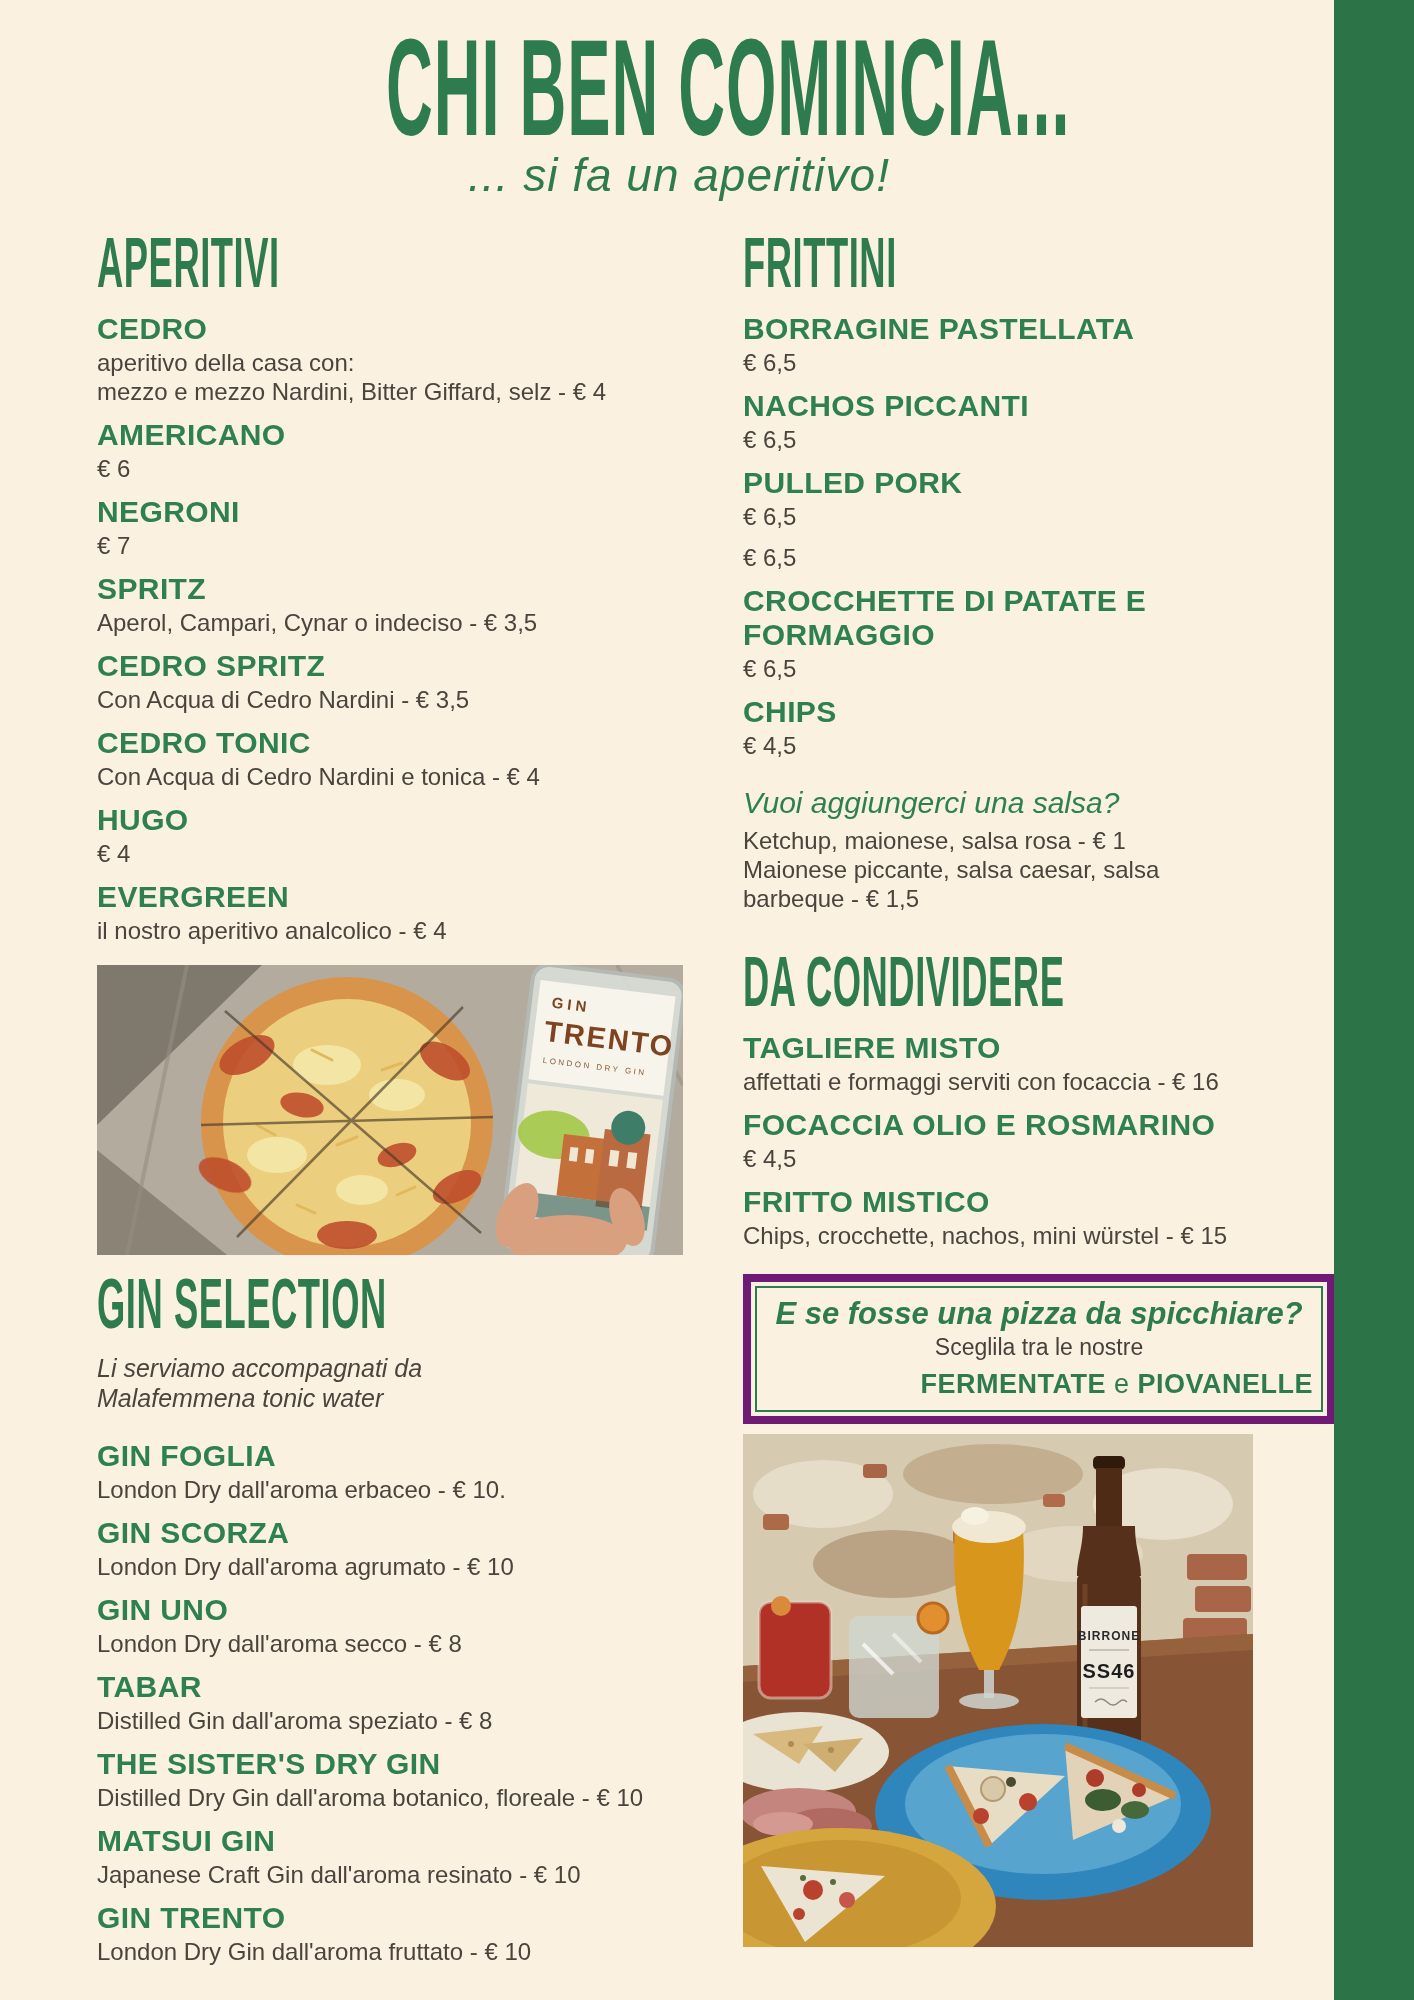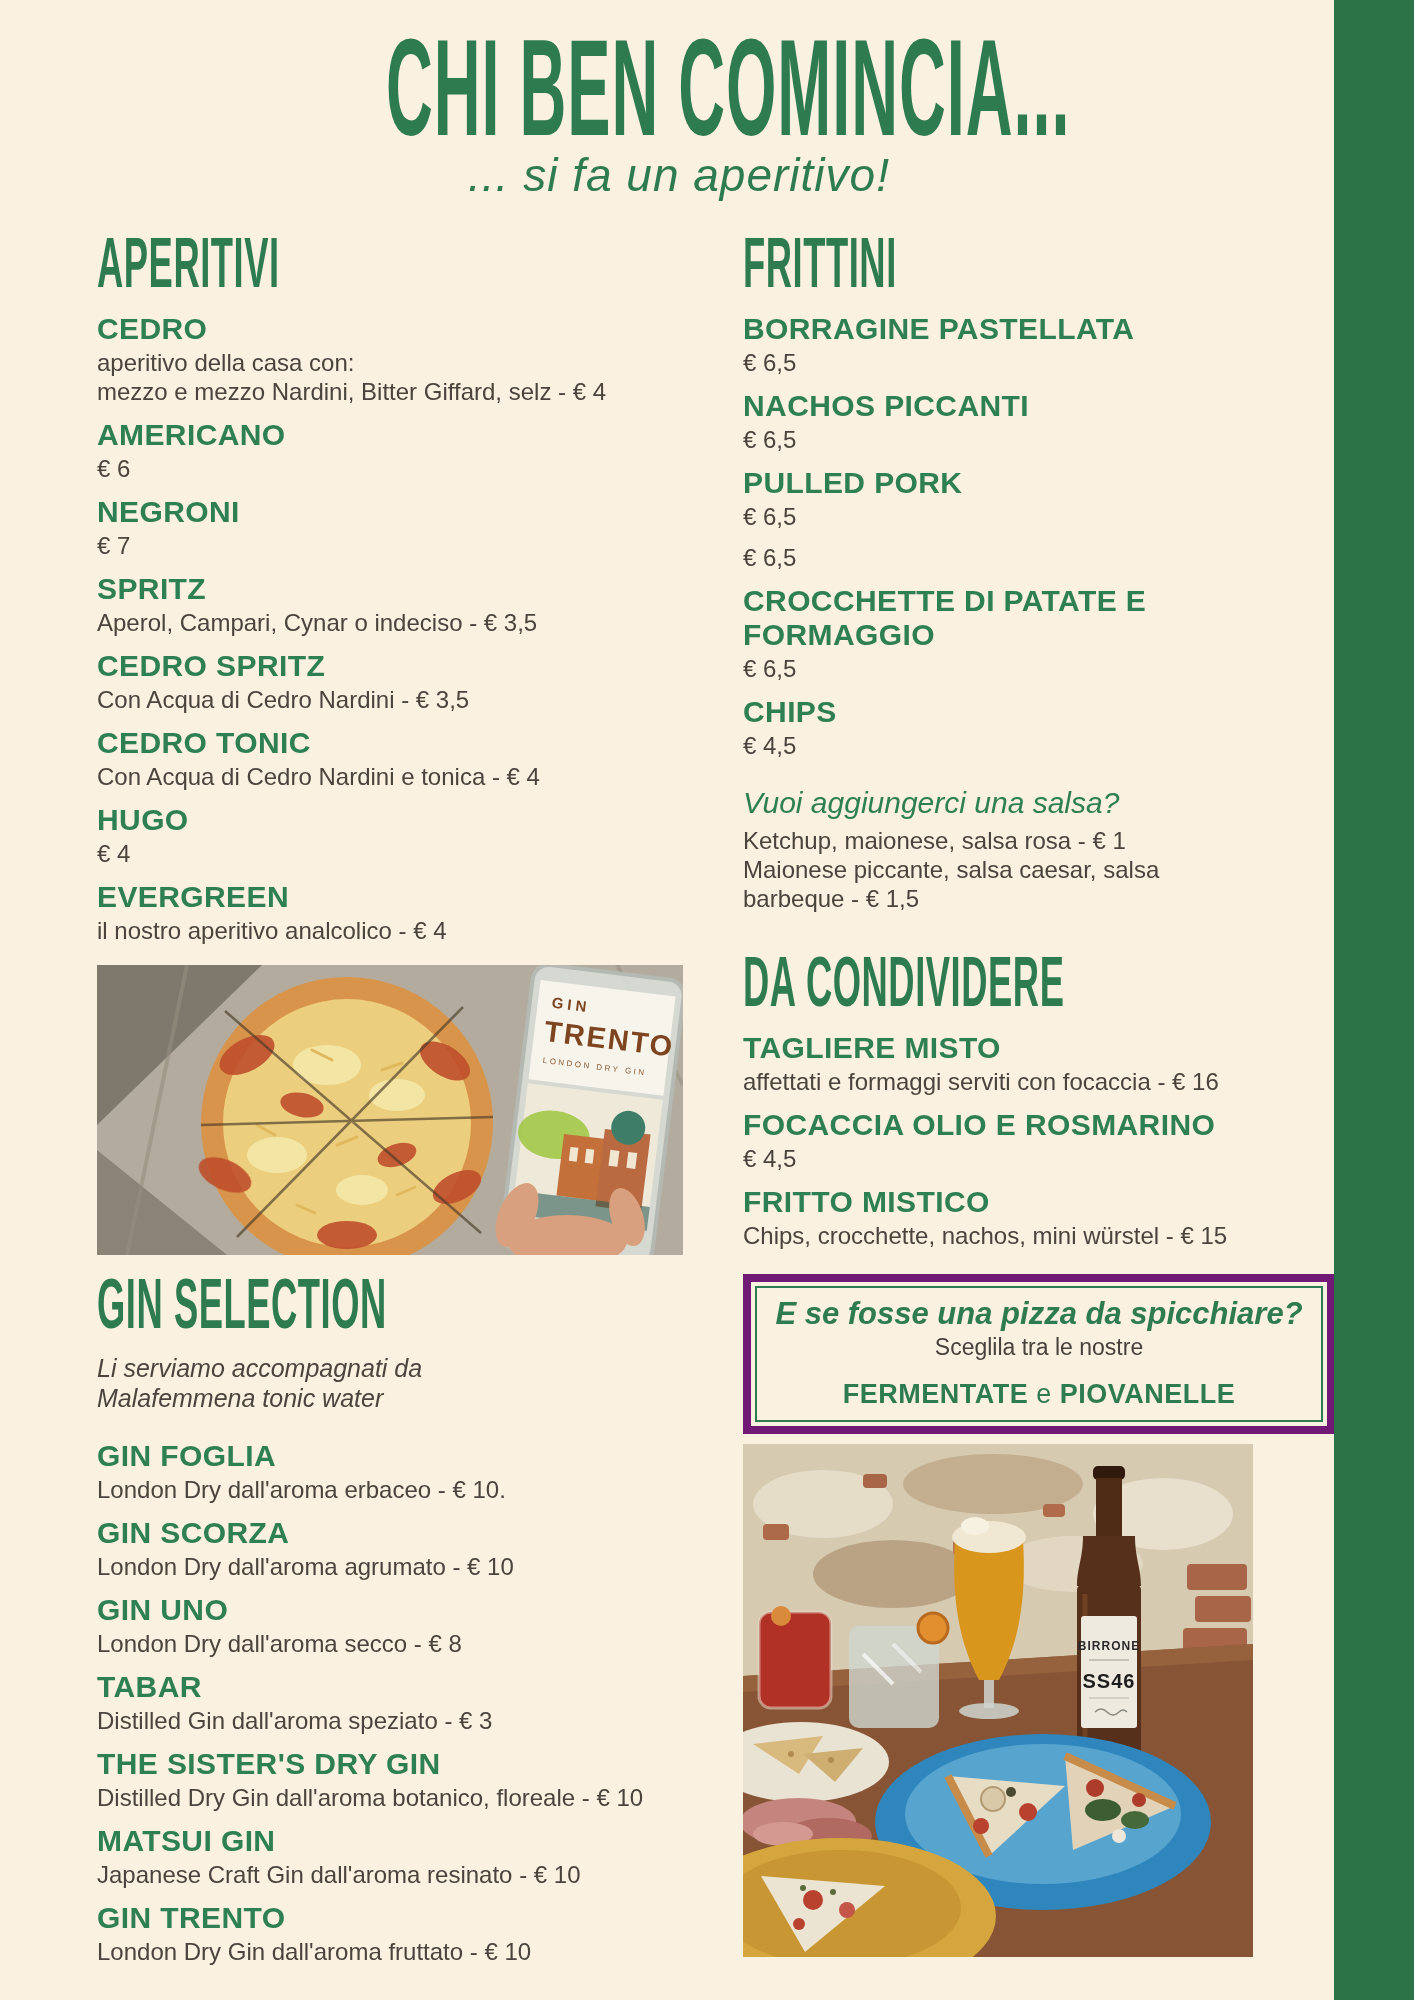--- a/index.html
+++ b/index.html
@@ -34,21 +34,21 @@
                white-space:pre-line; margin:6px 0 26px 0; }
 
   .salsa { margin:26px 0 34px 0; }
   .salsa-heading { font-size:30px; font-weight:400; font-style:italic; color:#2E8052; line-height:34px; }
   .salsa-body { font-size:24px; line-height:29px; color:#4A443C; white-space:pre-line; margin-top:6px; }
 
   .callout { border:8px solid #701a75; margin-top:24px; }
   .callout-inner { border:2px solid #2E7B50; margin:4px; padding:8px 8px 10px; text-align:center; }
   .callout-line1 { font-size:31px; font-weight:700; font-style:italic; color:#2E7B50; line-height:36px; }
   .callout-line2 { font-size:23px; color:#46413B; margin-top:2px; line-height:27px; }
-  .callout-line3 { font-size:27px; font-weight:700; color:#2E7B50; margin-top:18px; line-height:31px; letter-spacing:0.5px; }
+  .callout-line3 { font-size:27px; font-weight:700; color:#2E7B50; margin-top:8px; line-height:31px; letter-spacing:0.5px;text-align:right; }
   .callout-line3 .conj { font-weight:400; }
 
   .photo2 { width:510px; height:513px; margin-top:10px; }
 </style>
 </head>
 <body>
 
 <div class="green-bar"></div>
 
 <div class="header">
@@ -180,21 +180,21 @@
           <div class="item-desc">London Dry dall'aroma agrumato - € 10</div>
         </div>
 
         <div class="menu-item">
           <div class="item-name">GIN UNO</div>
           <div class="item-desc">London Dry dall'aroma secco - € 8</div>
         </div>
 
         <div class="menu-item">
           <div class="item-name">TABAR</div>
-          <div class="item-desc">Distilled Gin dall'aroma speziato - € 3</div>
+          <div class="item-desc">Distilled Gin dall'aroma speziato - € 8</div>
         </div>
 
         <div class="menu-item">
           <div class="item-name">THE SISTER'S DRY GIN</div>
           <div class="item-desc">Distilled Dry Gin dall'aroma botanico, floreale - € 10</div>
         </div>
 
         <div class="menu-item">
           <div class="item-name">MATSUI GIN</div>
           <div class="item-desc">Japanese Craft Gin dall'aroma resinato - € 10</div>

